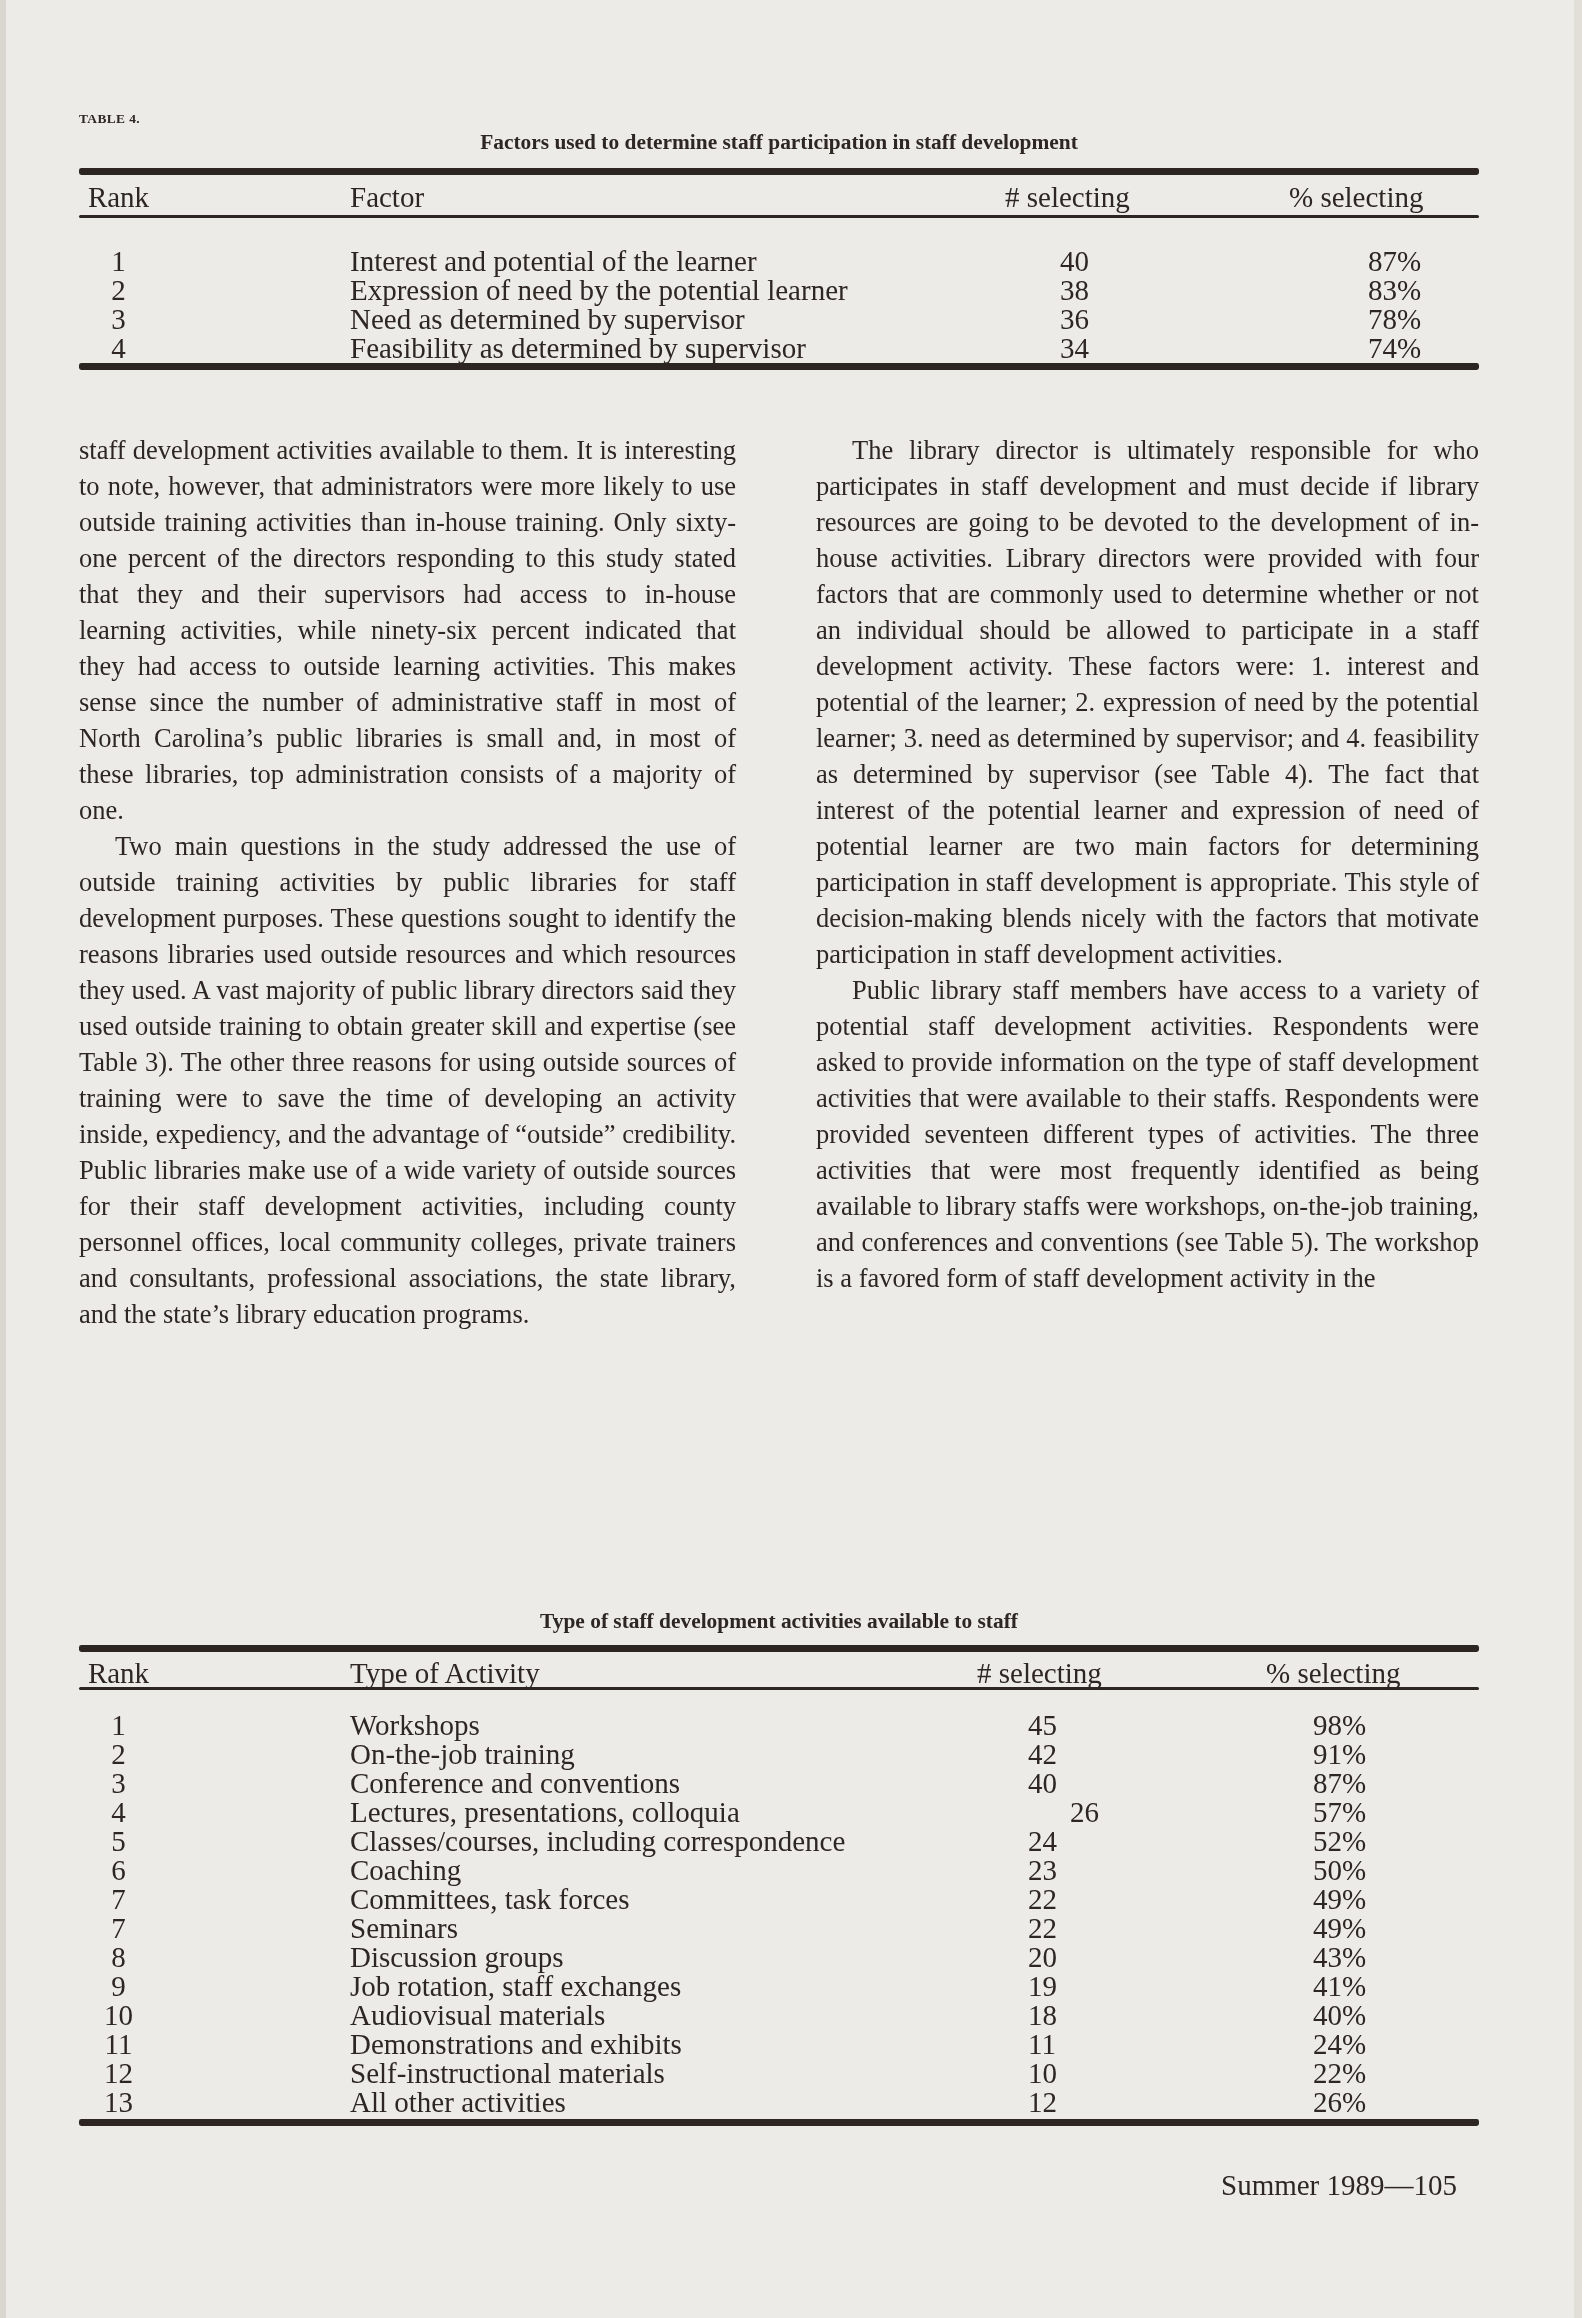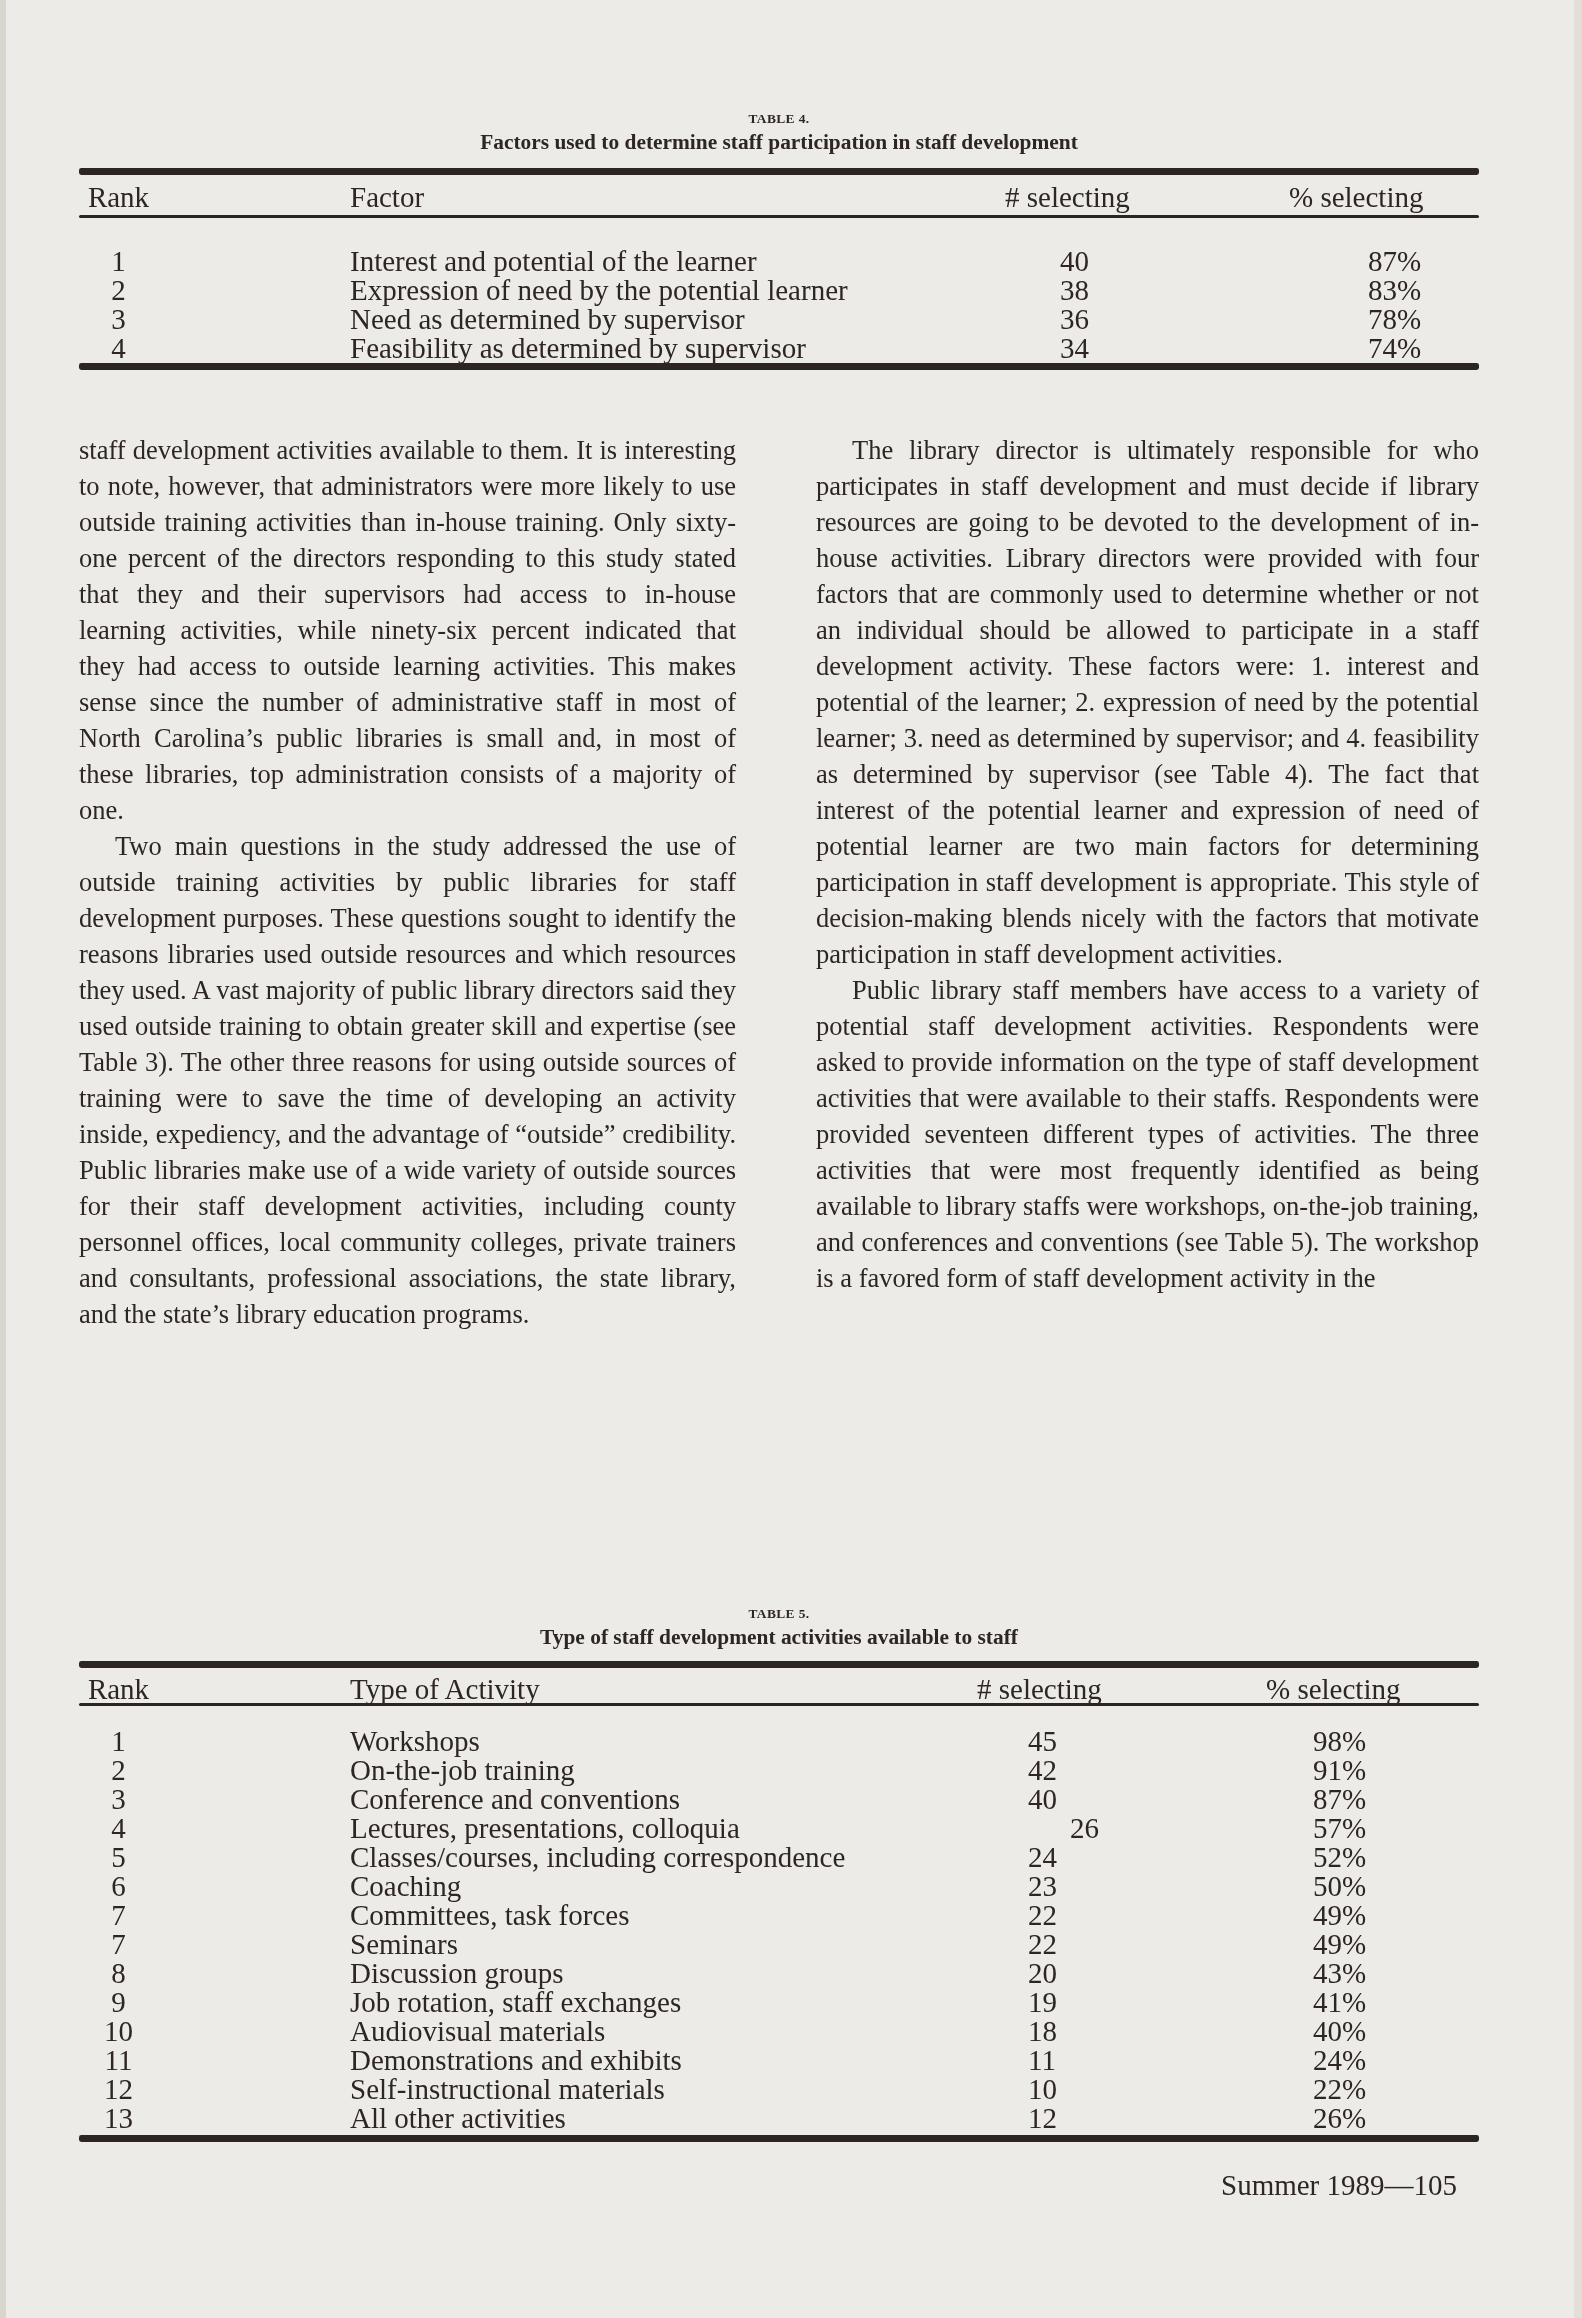--- a/index.html
+++ b/index.html
@@ -6,21 +6,21 @@
   body {
     width: 1582px; height: 2319px; position: relative; overflow: hidden;
     background: #ecebe7;
     color: #2e2624;
     font-family: "DejaVu Serif", "Liberation Serif", serif;
   }
   .page-edge-left { position: absolute; left: 0; top: 0; width: 6.3px; height: 2319px; background: #d9d6cf; }
   .page-edge-right { position: absolute; right: 0; top: 0; width: 8px; height: 2319px; background: #e2dfd8; }
 
   .tbl-block { position: absolute; left: 79px; width: 1400px; }
-  .tbl-label { text-align: center; font-family: "Liberation Serif", serif; font-weight: bold; font-size: 13.4px; letter-spacing: 0.4px; }
+  .tbl-label { text-align: left; font-family: "Liberation Serif", serif; font-weight: bold; font-size: 13.4px; letter-spacing: 0.4px; }
   .tbl-title { text-align: center; font-family: "Liberation Serif", serif; font-weight: bold; font-size: 21.4px; margin-top: 3.2px; }
   .rule-thick { height: 7.1px; background: #2d2522; border-radius: 2.4px; }
   .rule-thin { height: 3.2px; background: #2d2522; border-radius: 1.6px; }
   .trow { position: relative; font-family: "Liberation Serif", serif; font-size: 29px; }
   .trow .c-rank { position: absolute; left: 0; width: 79px; text-align: center; }
   .trow .c-factor { position: absolute; }
   .trow .c-num { position: absolute; text-align: left; }
   .trow .c-pct { position: absolute; text-align: left; }
 
   .col { position: absolute; top: 432px; font-family: "Liberation Serif", serif; font-size: 26.5px; line-height: 36px; text-align: justify; }
@@ -80,21 +80,20 @@
 <div class="col col-left">
   <p>staff development activities available to them. It is interesting to note, however, that administrators were more likely to use outside training activities than in-house training. Only sixty-one percent of the directors responding to this study stated that they and their supervisors had access to in-house learning activities, while ninety-six percent indicated that they had access to outside learning activities. This makes sense since the number of administrative staff in most of North Carolina’s public libraries is small and, in most of these libraries, top administration consists of a majority of one.</p>
   <p class="indent">Two main questions in the study addressed the use of outside training activities by public libraries for staff development purposes. These questions sought to identify the reasons libraries used outside resources and which resources they used. A vast majority of public library directors said they used outside training to obtain greater skill and expertise (see Table 3). The other three reasons for using outside sources of training were to save the time of developing an activity inside, expediency, and the advantage of “outside” credibility. Public libraries make use of a wide variety of outside sources for their staff development activities, including county personnel offices, local community colleges, private trainers and consultants, professional associations, the state library, and the state’s library education programs.</p>
 </div>
 <div class="col col-right">
   <p class="indent">The library director is ultimately responsible for who participates in staff development and must decide if library resources are going to be devoted to the development of in-house activities. Library directors were provided with four factors that are commonly used to determine whether or not an individual should be allowed to participate in a staff development activity. These factors were: 1. interest and potential of the learner; 2. expression of need by the potential learner; 3. need as determined by supervisor; and 4. feasibility as determined by supervisor (see Table 4). The fact that interest of the potential learner and expression of need of potential learner are two main factors for determining participation in staff development is appropriate. This style of decision-making blends nicely with the factors that motivate participation in staff development activities.</p>
   <p class="indent">Public library staff members have access to a variety of potential staff development activities. Respondents were asked to provide information on the type of staff development activities that were available to their staffs. Respondents were provided seventeen different types of activities. The three activities that were most frequently identified as being available to library staffs were workshops, on-the-job training, and conferences and conventions (see Table 5). The workshop is a favored form of staff development activity in the</p>
 </div>
 
 <div class="tbl-block" style="top:1606px;">
-  <div class="tbl-label">TABLE 5.</div>
   <div class="tbl-title">Type of staff development activities available to staff</div>
   <div class="rule-thick" style="margin-top:11px;"></div>
   <div class="trow" style="height:35px;">
     <span class="c-rank" style="top:4.7px;">Rank</span>
     <span class="c-factor" style="left:271px;top:4.7px;">Type of Activity</span>
     <span class="c-num" style="left:898px;width:158px;top:4.7px;"># selecting</span>
     <span class="c-pct" style="left:1187px;width:158px;top:4.7px;">% selecting</span>
   </div>
   <div class="rule-thin"></div>
   <div id="t5rows" style="padding-top:19px;">

